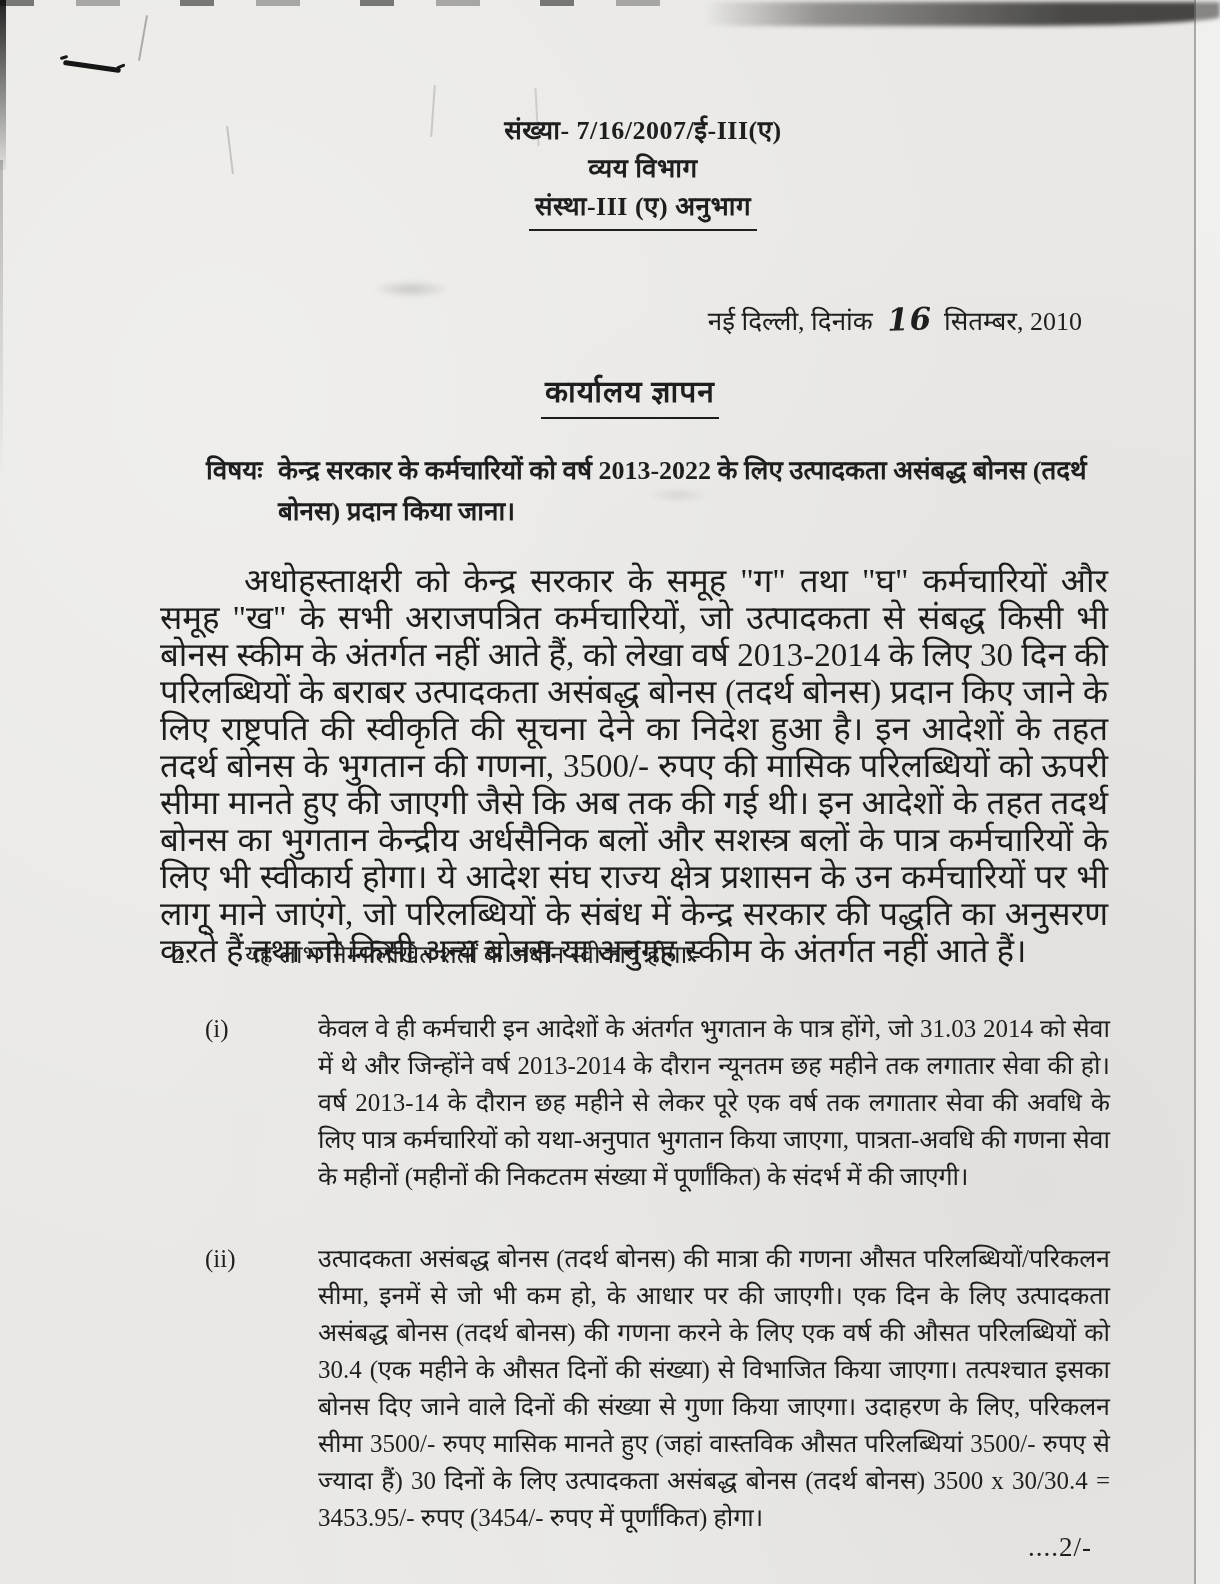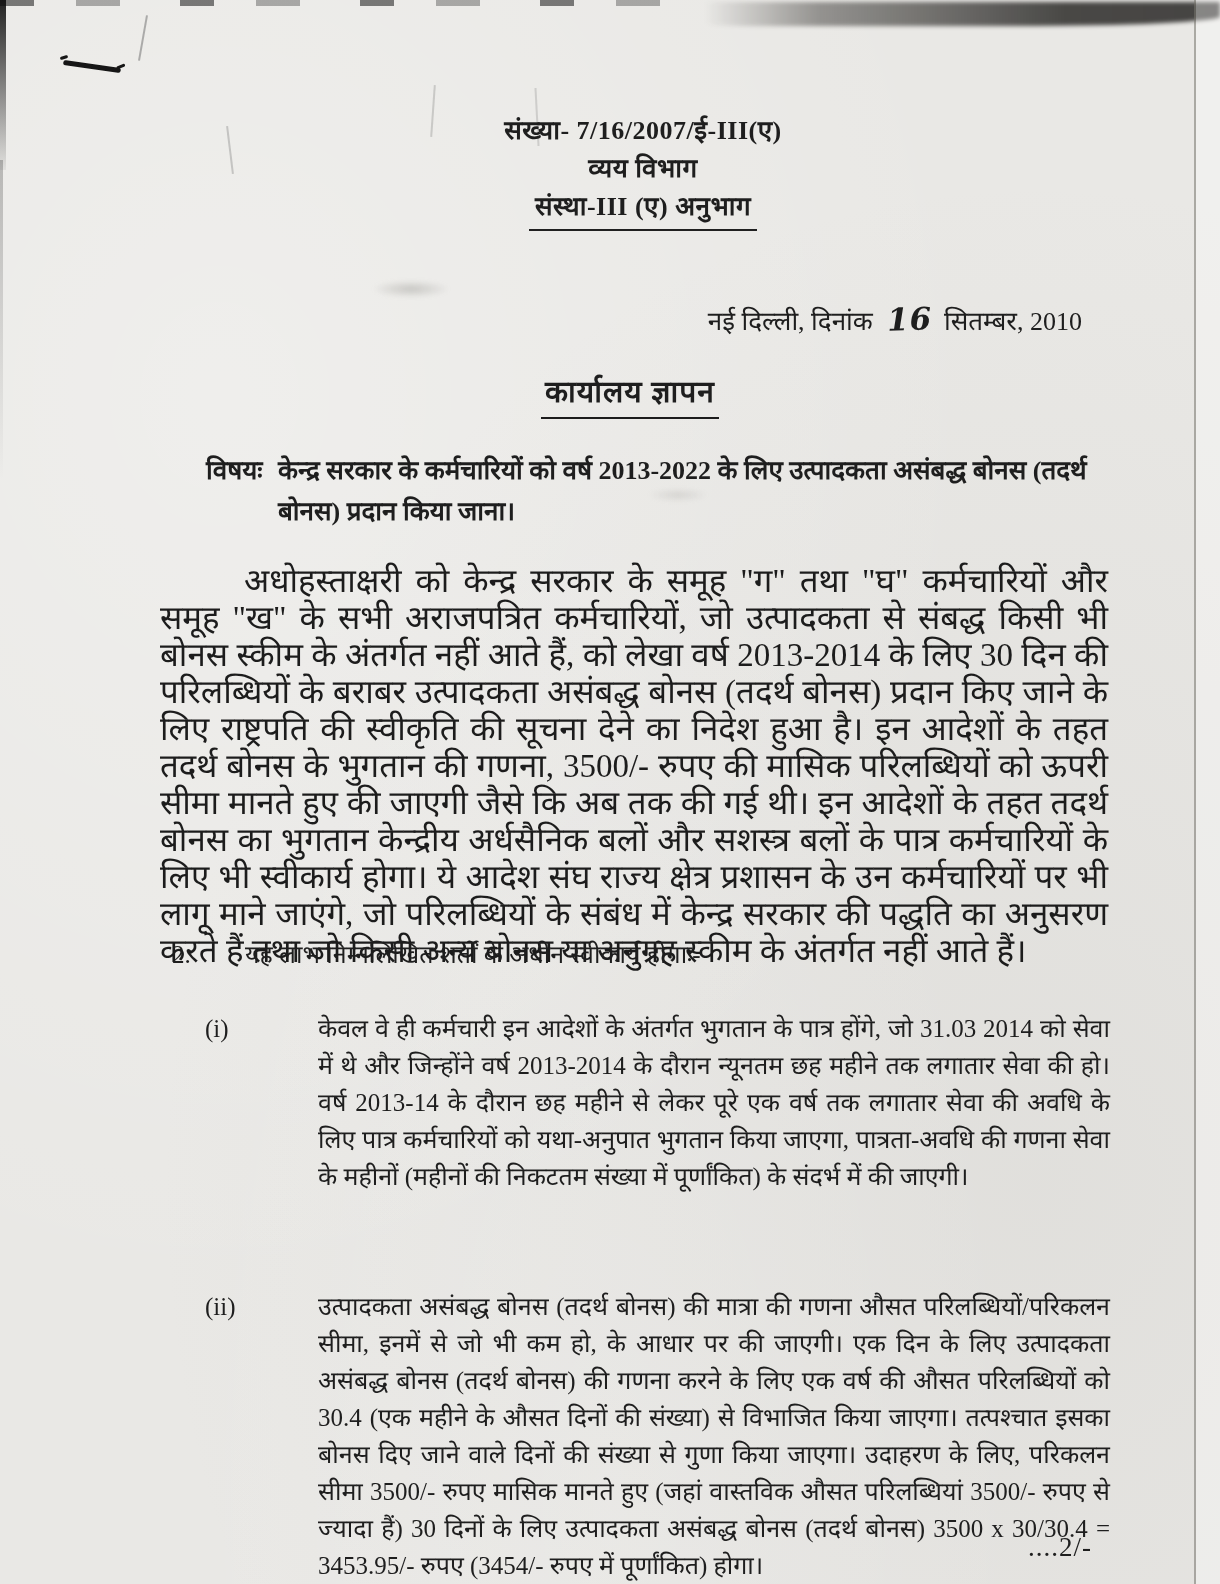--- a/index.html
+++ b/index.html
@@ -112,21 +112,21 @@
     font-size:25px;line-height:37px;
   }
   .item2 .marker{flex:0 0 73px;}
   .cond{
     left:205px;width:905px;display:flex;
     font-size:25px;line-height:37px;
   }
   .cond .marker{flex:0 0 113px;}
   .cond .text{flex:1;max-width:792px;text-align:justify;}
   .cond-i{top:1010px;}
-  .cond-ii{top:1240px;margin-top:48px;}
+  .cond-ii{top:1240px;}
   .page-footer{
     right:128px;top:1532px;font-size:27px;letter-spacing:1px;
   }
 </style>
 </head>
 <body>
 
 <div class="page">
 
   <div class="art top-edge-dashes"></div>

